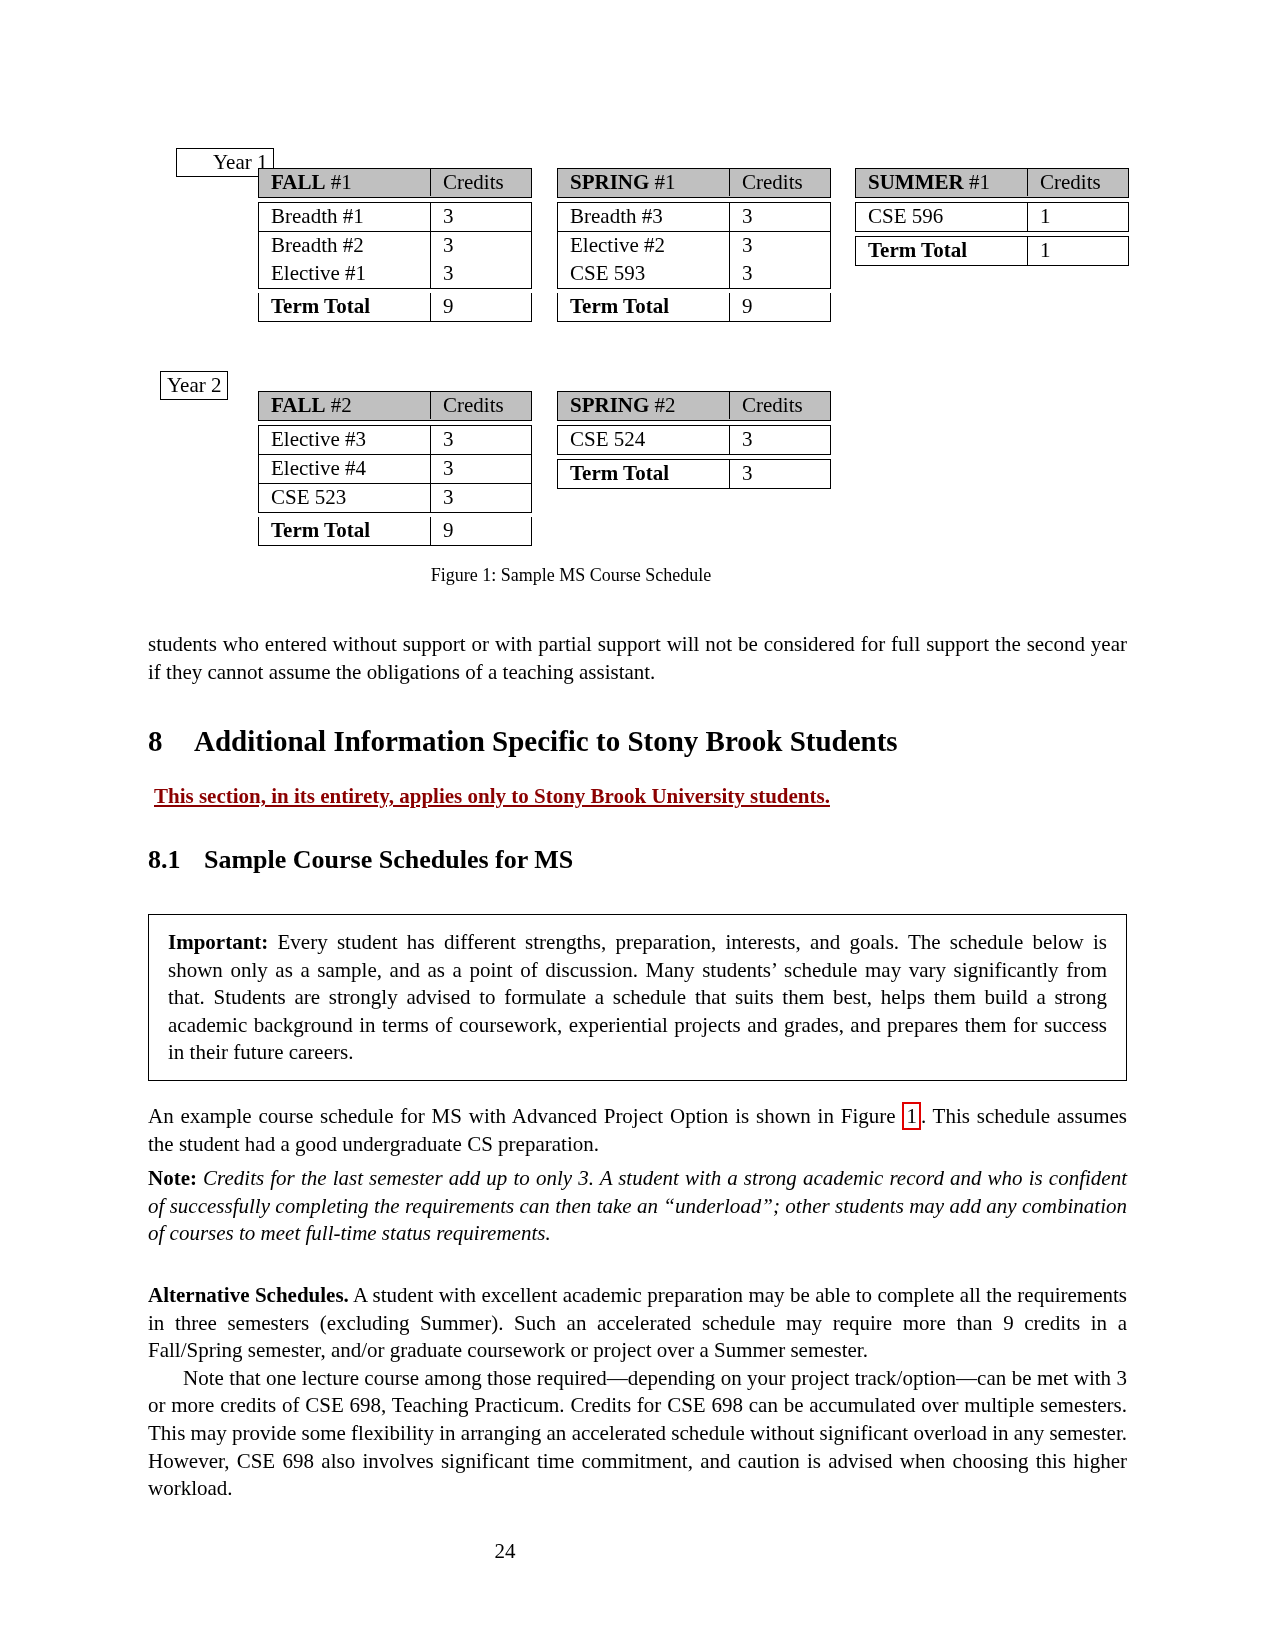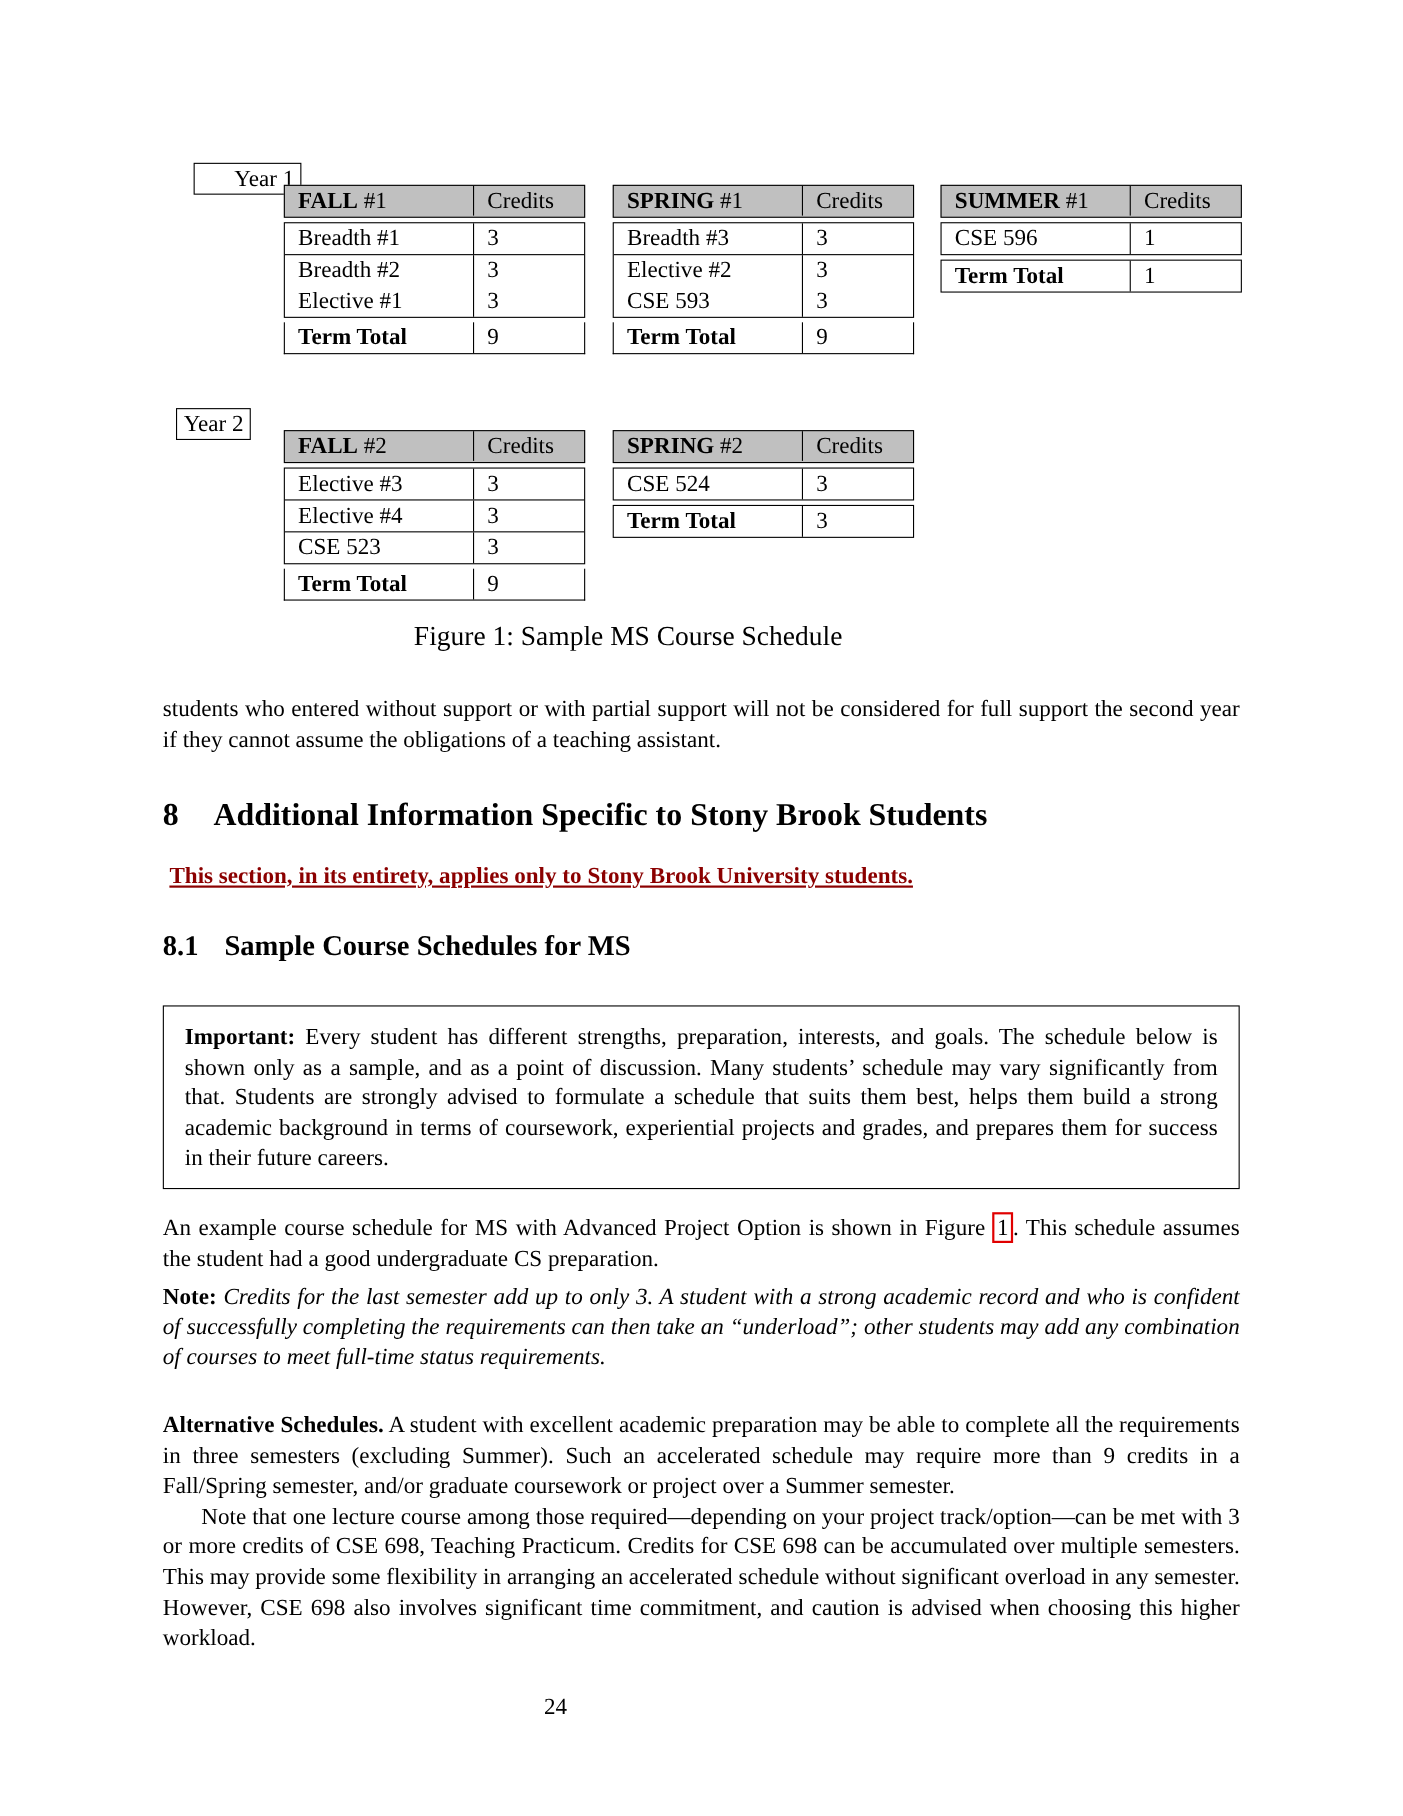--- a/index.html
+++ b/index.html
@@ -20,21 +20,21 @@
   .term .box { border: 1.5px solid #000; box-sizing: border-box; }
   .term .row { display: flex; height: 28px; line-height: 27px; }
   .term .c1 { width: 172px; padding-left: 12px; box-sizing: border-box; border-right: 1.5px solid #000; white-space: nowrap; }
   .term .c2 { flex: 1; padding-left: 12px; box-sizing: border-box; }
   .term .hdr { background: #c0c0c0; height: 30px; }
   .term .hdr .row { height: 27px; }
   .term .gap { height: 4px; }
   .term .sep { border-top: 1.5px solid #000; }
   b, .bold { font-weight: bold; }
 
-  .caption { position: absolute; left: 0; width: 1142px; text-align: center; font-size: 25px; }
+  .caption { position: absolute; left: 0; width: 1142px; text-align: center; font-size: 18px; }
 
   .col { position: absolute; left: 148px; width: 979px; }
   p { margin: 0; }
   .para { font-size: 21px; line-height: 27.6px; text-align: justify; }
   .h1 { font-size: 29px; font-weight: bold; }
   .h1 .num { display: inline-block; width: 46px; }
   .h2 { font-size: 26px; font-weight: bold; }
   .h2 .num { display: inline-block; width: 56px; }
   .notice { color: #8b0000; font-weight: bold; font-size: 21px; text-decoration: underline; }
   .important-box {

